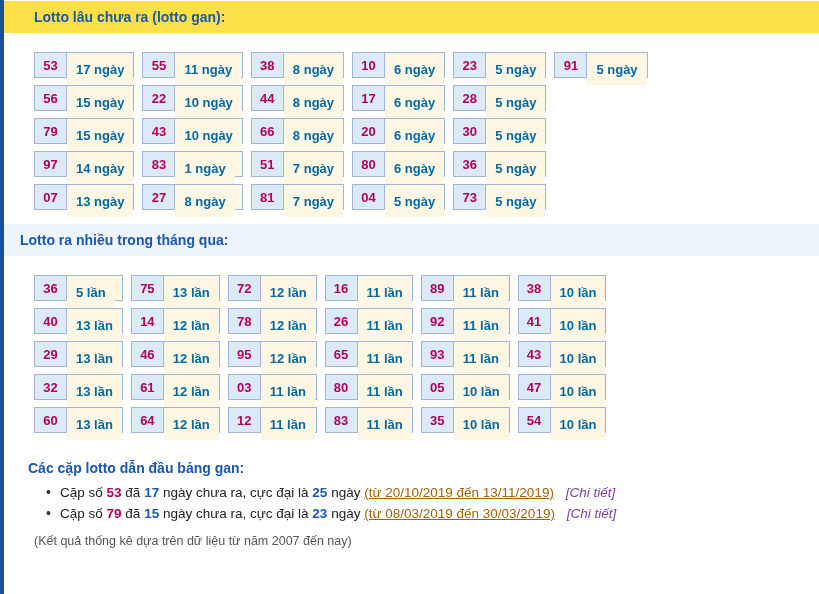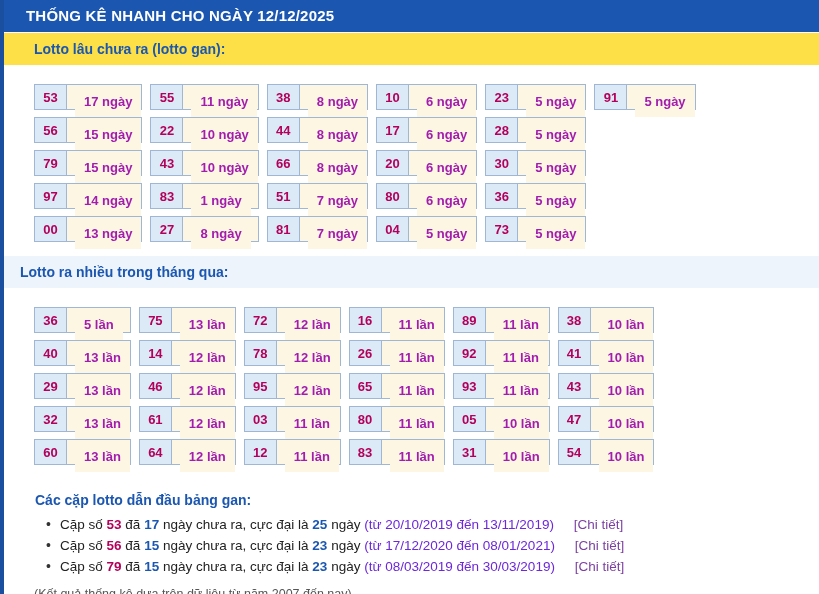--- a/index.html
+++ b/index.html
@@ -74,33 +74,32 @@
     min-width: 32px;
     padding: 0 7px;
     display: flex;
     align-items: center;
     justify-content: center;
     border-right: 1px solid #9fb6d4;
     font-weight: bold;
   }
   .cell .val {
     background: #fdf6e3;
-    color: #a21caf;
+    color: #0369a1;
     padding: 16px 9px;
     display: flex;
     align-items: center;
     white-space: nowrap;
-    margin-left: 8px;
   }
   
   .list-title {
     font-weight: bold;
     color: #1b57b1;
     font-size: 14px;
-    padding: 14px 0 6px 31px;
+    padding: 14px 0 6px 24px;
   }
   ul.pairs {
     margin: 0;
     padding: 0 0 0 56px;
     list-style: none;
   }
   ul.pairs li {
     position: relative;
     font-size: 13.5px;
     color: #222;
@@ -110,38 +109,38 @@
   ul.pairs li:before {
     content: "\2022";
     position: absolute;
     left: -14px;
     top: 2px;
     color: #333;
     font-size: 14px;
   }
   .hl-pink { color: #b3005a; font-weight: bold; }
   .hl-blue { color: #1b57b1; font-weight: bold; }
-  .paren { color: #6d28d9; }
+  .paren { color: #a16207; text-decoration: underline; }
   .detail-link {
     color: #7b3fa0;
+    font-style: italic;
     text-decoration: none;
-    margin-left: 16px;
+    margin-left: 8px;
   }
   .footnote {
     padding: 10px 0 0 30px;
     font-size: 12.5px;
     color: #555;
   }
 </style>
 </head>
 <body>
 
 <div class="page">
 
-  <div class="header">THỐNG KÊ NHANH CHO NGÀY 12/12/2025</div>
 
   <div class="section-bar">Lotto lâu chưa ra (lotto gan):</div>
   <div class="grid-wrap">
     <table class="grid">
       <tbody>
           <tr>
         <td>
               <div class="cell">
                 <span class="num">53</span>
                 <span class="val">17 ngày</span>
@@ -273,21 +272,21 @@
               <div class="cell">
                 <span class="num">36</span>
                 <span class="val">5 ngày</span>
               </div>
             </td>
         <td></td>
       </tr>
       <tr>
         <td>
               <div class="cell">
-                <span class="num">00</span>
+                <span class="num">07</span>
                 <span class="val">13 ngày</span>
               </div>
             </td>
         <td>
               <div class="cell">
                 <span class="num">27</span>
                 <span class="val">8 ngày</span>
               </div>
             </td>
         <td>
@@ -490,21 +489,21 @@
               </div>
             </td>
         <td>
               <div class="cell">
                 <span class="num">83</span>
                 <span class="val">11 lần</span>
               </div>
             </td>
         <td>
               <div class="cell">
-                <span class="num">31</span>
+                <span class="num">35</span>
                 <span class="val">10 lần</span>
               </div>
             </td>
         <td>
               <div class="cell">
                 <span class="num">54</span>
                 <span class="val">10 lần</span>
               </div>
             </td>
       </tr>
@@ -520,31 +519,20 @@
       <span>đã</span>
       <span class="hl-blue">17</span>
       <span>ngày chưa ra, cực đại là</span>
       <span class="hl-blue">25</span>
       <span>ngày</span>
       <span class="paren">(từ 20/10/2019 đến 13/11/2019)</span>
       <a class="detail-link" href="#">[Chi tiết]</a>
     </li>
     <li>
       <span>Cặp số</span>
-      <span class="hl-pink">56</span>
-      <span>đã</span>
-      <span class="hl-blue">15</span>
-      <span>ngày chưa ra, cực đại là</span>
-      <span class="hl-blue">23</span>
-      <span>ngày</span>
-      <span class="paren">(từ 17/12/2020 đến 08/01/2021)</span>
-      <a class="detail-link" href="#">[Chi tiết]</a>
-    </li>
-    <li>
-      <span>Cặp số</span>
       <span class="hl-pink">79</span>
       <span>đã</span>
       <span class="hl-blue">15</span>
       <span>ngày chưa ra, cực đại là</span>
       <span class="hl-blue">23</span>
       <span>ngày</span>
       <span class="paren">(từ 08/03/2019 đến 30/03/2019)</span>
       <a class="detail-link" href="#">[Chi tiết]</a>
     </li>
   </ul>

